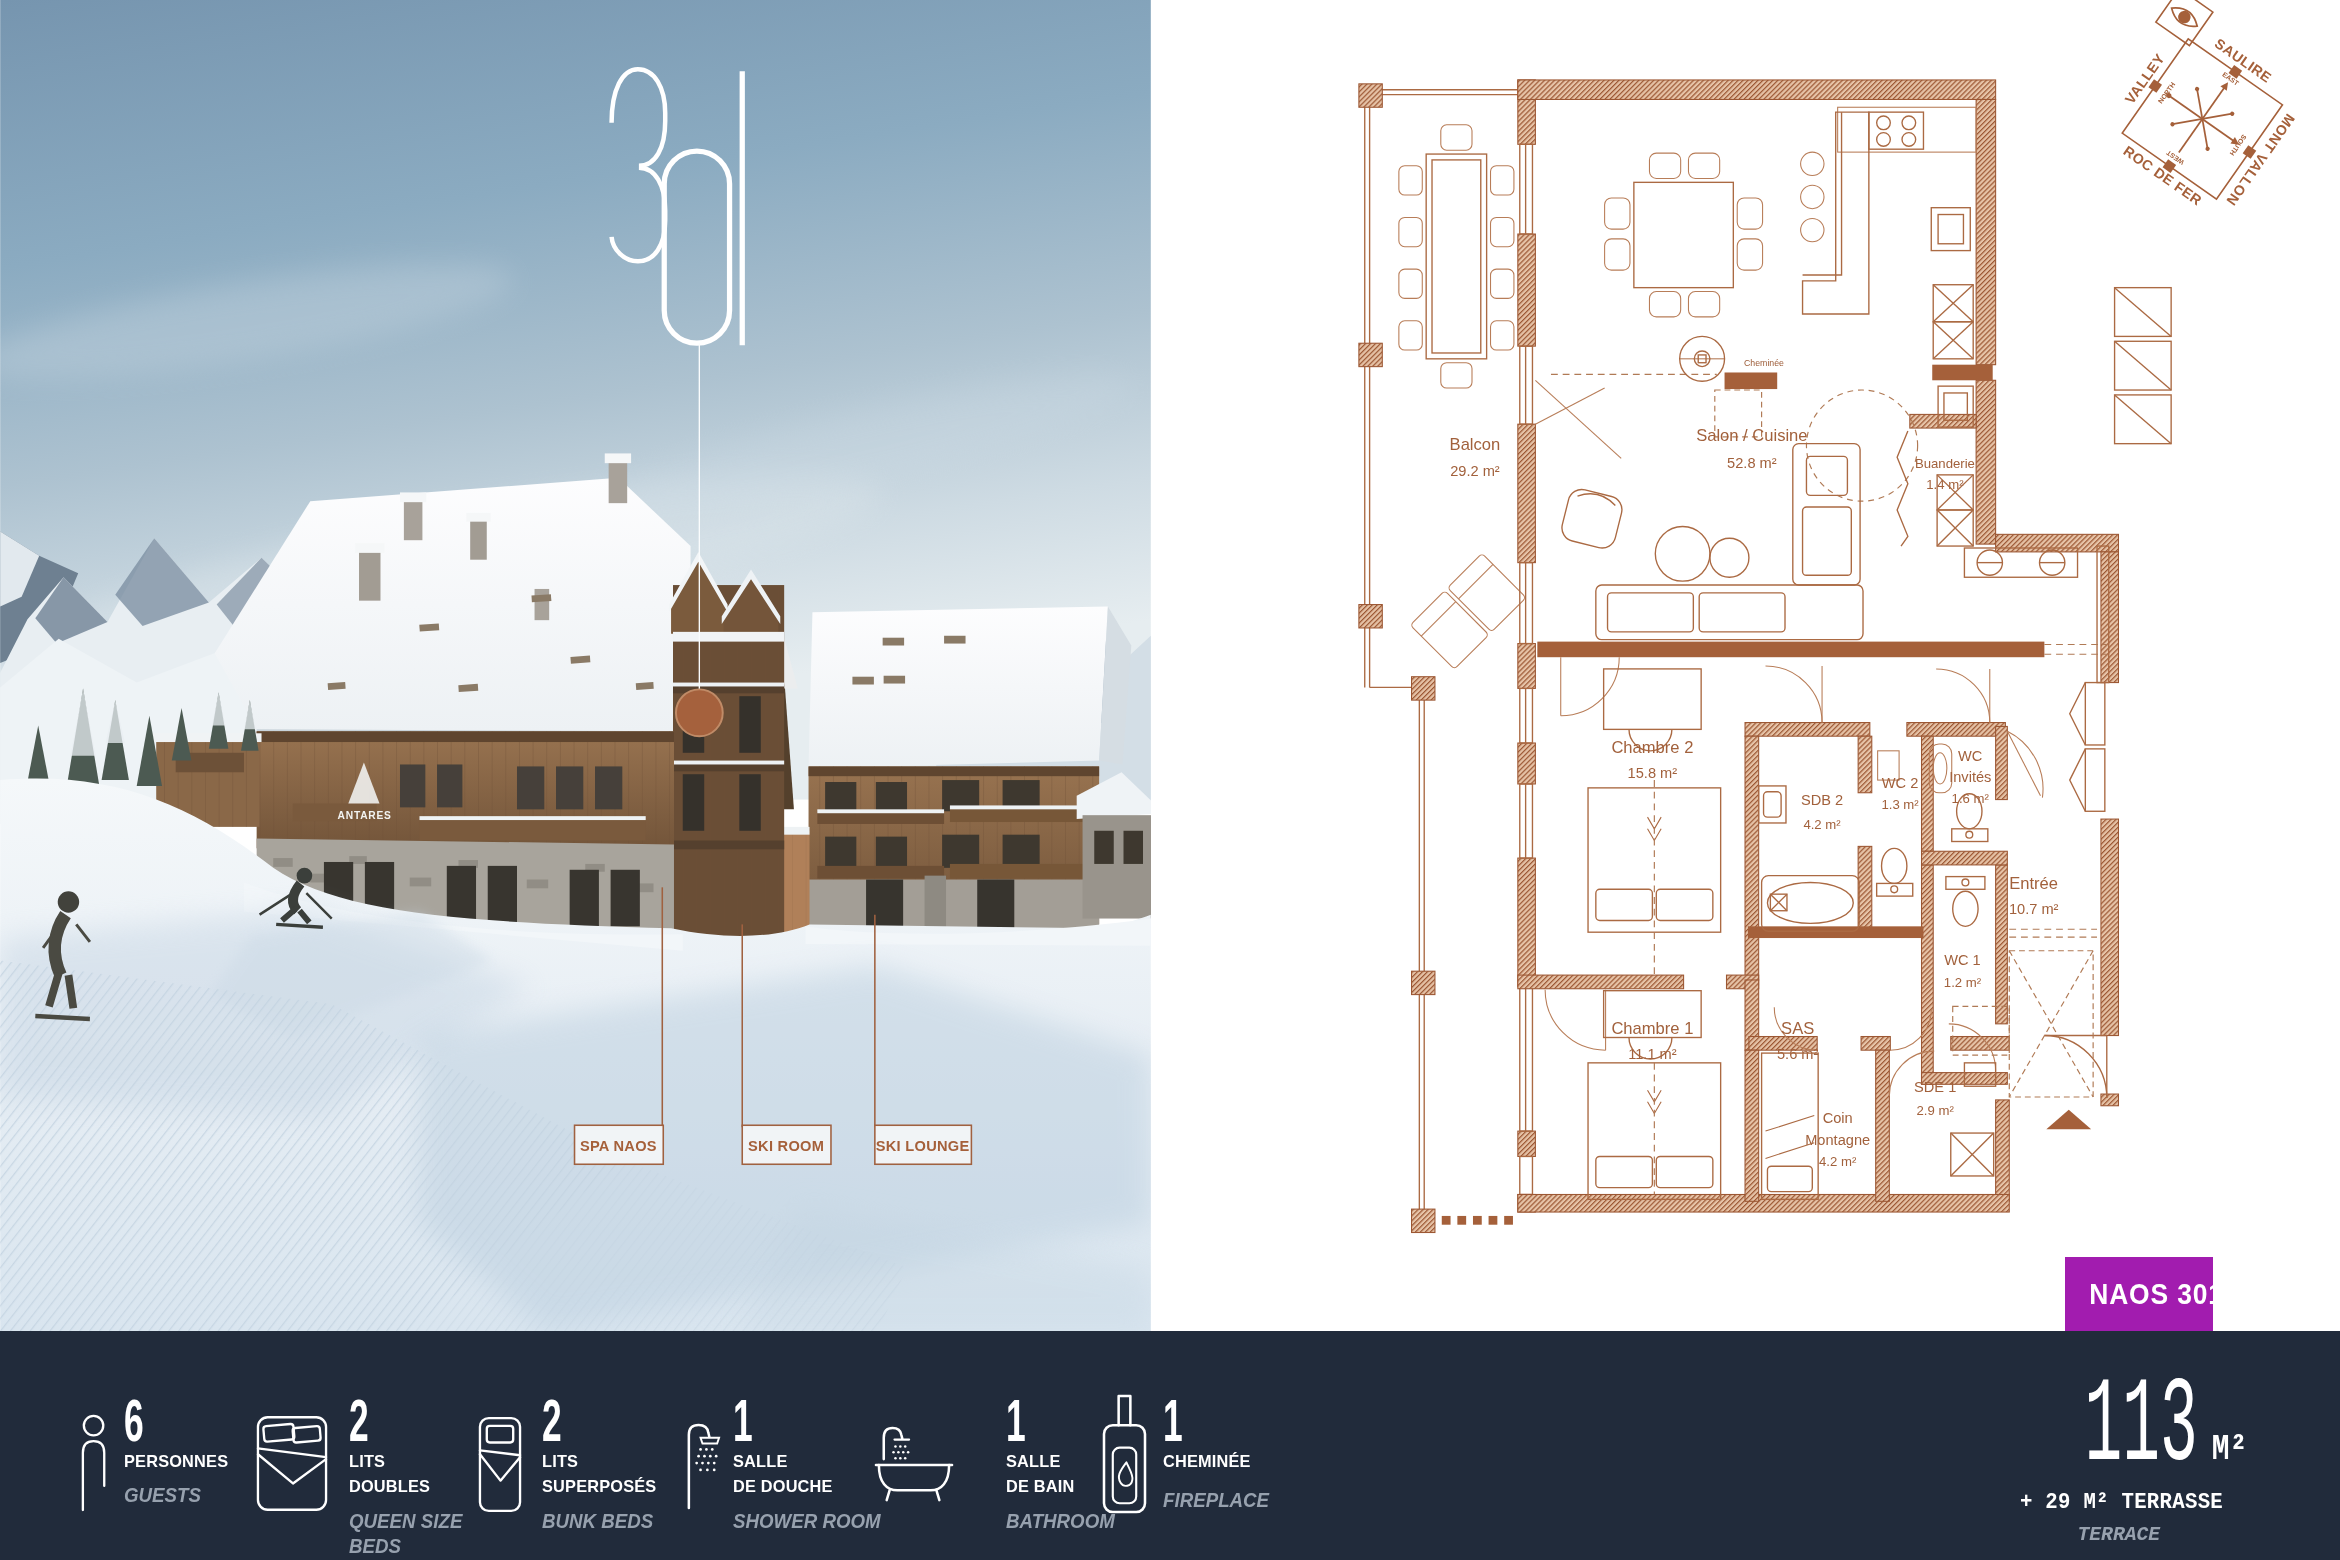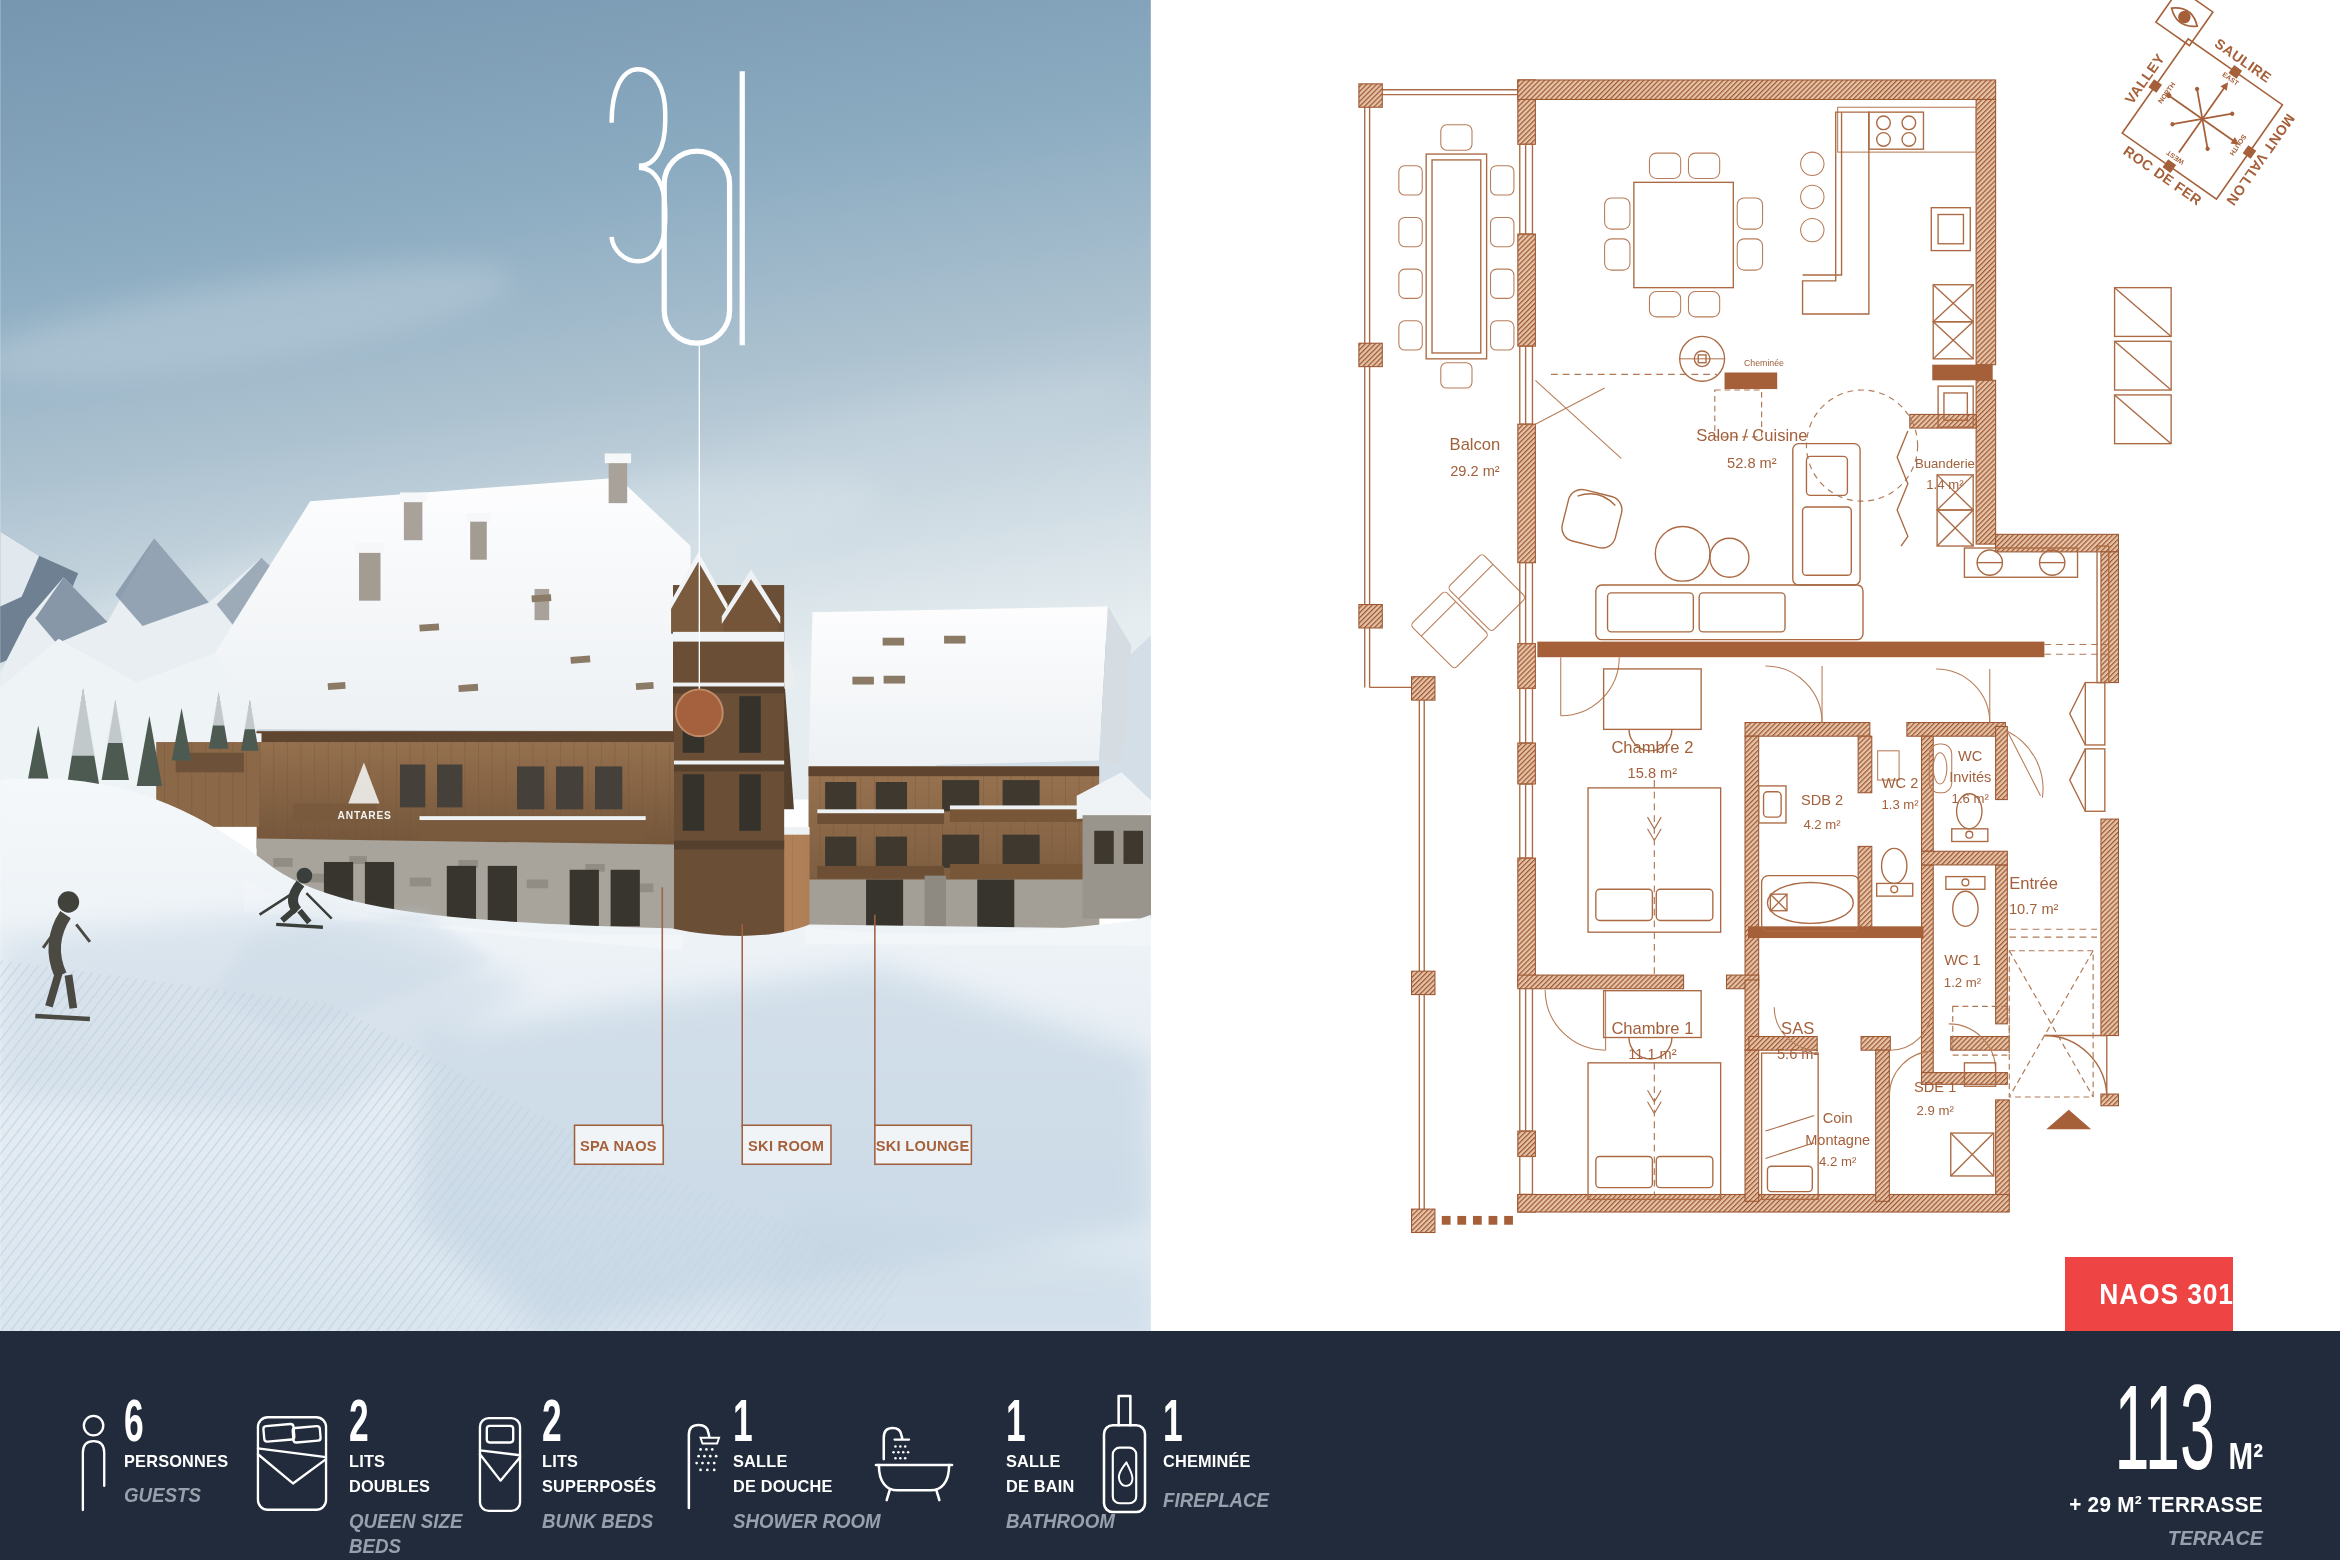--- a/index.html
+++ b/index.html
@@ -9,25 +9,25 @@
   #photo { position:absolute; left:0; top:0; width:1151px; height:1331px; }
   #plan  { position:absolute; left:1151px; top:0; width:1190px; height:1331px; }
   #band  { position:absolute; left:0; top:1331px; width:2341px; height:229px; background:#212b3b; }
   .abs { position:absolute; }
   .num { color:#fff; font-weight:bold; font-size:59px; line-height:45px;
          transform:scaleX(0.60); transform-origin:left top; white-space:nowrap; }
   .lbl { color:#fff; font-weight:bold; font-size:17px; line-height:25px; letter-spacing:0.2px;
          transform:scaleX(0.96); transform-origin:left top; white-space:nowrap; }
   .sub { color:#97a1ae; font-weight:bold; font-style:italic; font-size:19.5px; line-height:25px;
          transform:scaleX(0.96); transform-origin:left top; white-space:nowrap; }
-  #naostab { position:absolute; left:2065px; top:1257px; width:168px; height:74px; background:#ef4444;
+  #naostab { position:absolute; left:2065px; top:1257px; width:148px; height:74px; background:#a21caf;
              display:flex; align-items:center; justify-content:center;padding-left:36px; }
   #naostab span { color:#fff; font-weight:bold; font-size:30px; letter-spacing:1px;
                   transform:scaleX(0.88); white-space:nowrap; }
-  #area113 { position:absolute; right:78px; top:1378px; text-align:right; color:#fff; }
+  #area113 { position:absolute; right:94px; top:1378px; text-align:center; color:#fff;font-family:Liberation Mono, monospace; }
   .m113 { font-size:121px; line-height:98px; font-weight:normal; letter-spacing:0px;
           display:inline-block; transform:scaleX(0.52); transform-origin:right bottom; }
   .m2 { font-size:36px; font-weight:bold; display:inline-block; transform:scaleX(0.82);
         transform-origin:right bottom; margin-left:5.9px; }
   .terr { font-size:22px; font-weight:bold; letter-spacing:0.3px; margin-top:13.7px;
           transform:scaleX(0.94); transform-origin:right top; }
   .terr2 { color:#97a1ae; font-weight:bold; font-style:italic; font-size:20.5px; margin-top:8.8px;
            transform:scaleX(0.96); transform-origin:right top; }
 </style>
 </head>

